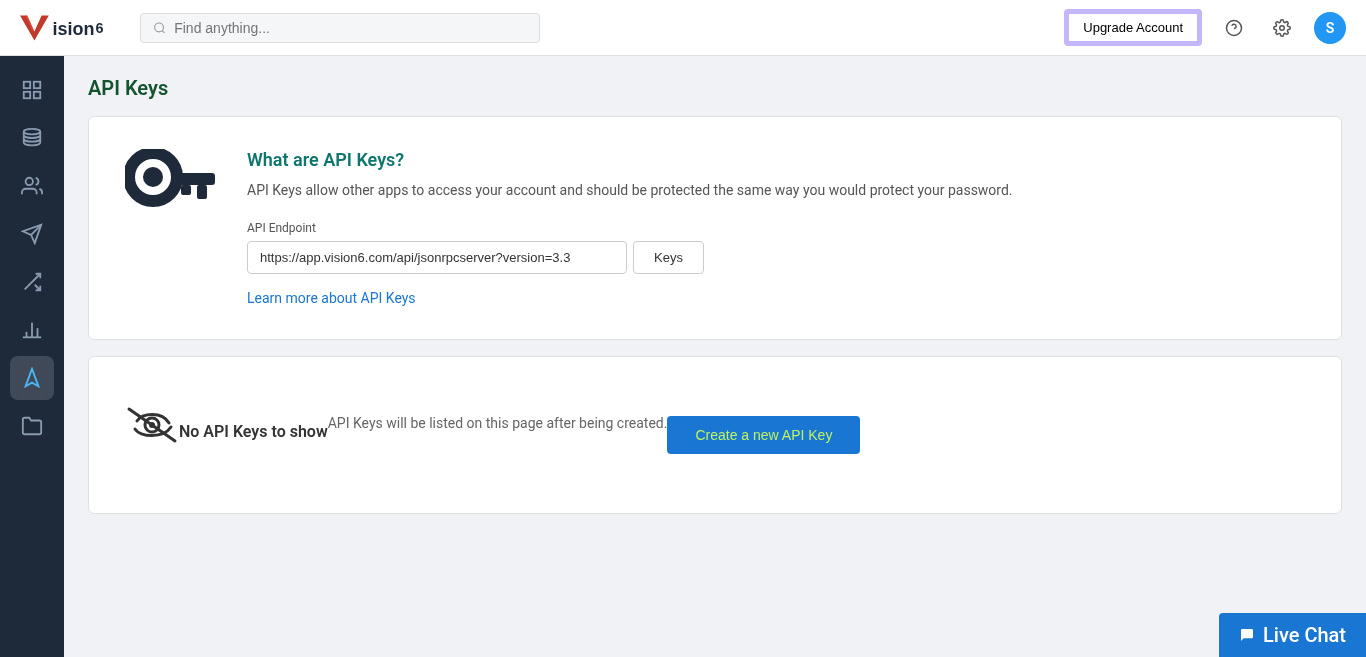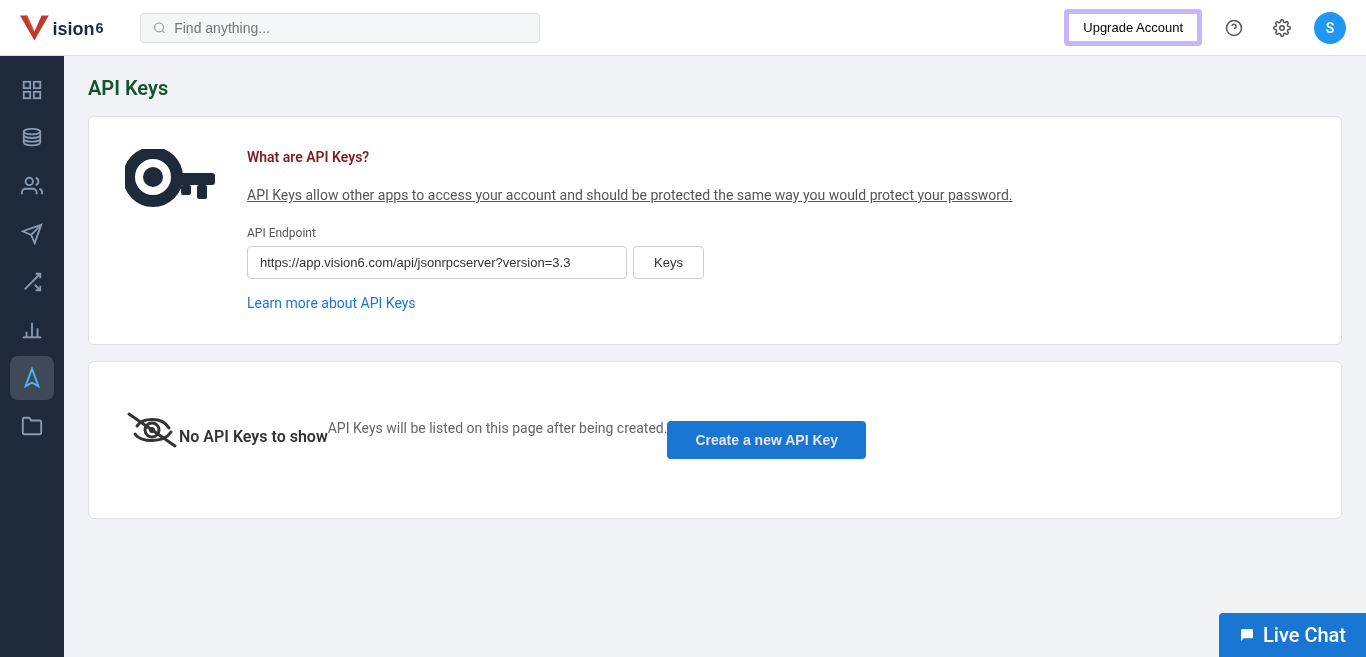--- a/index.html
+++ b/index.html
@@ -56,43 +56,43 @@
 
     
     .card {
       background: #fff; border: 1px solid #e0e0e0; border-radius: 6px;
       padding: 32px 36px; margin-bottom: 16px;
     }
 
     
     .api-info { display: flex; align-items: flex-start; gap: 32px; }
     .key-icon { flex-shrink: 0; }
-    .api-info-title { font-size: 14px; font-weight: 600; color: #7f1d1d; margin-bottom: 20px; }
-    .api-info-desc { font-size: 14px; color: #555; margin-bottom: 20px; line-height: 1.5; text-decoration: underline; }
+    .api-info-title { font-size: 18px; font-weight: 600; color: #0f766e; margin-bottom: 10px; }
+    .api-info-desc { font-size: 14px; color: #555; margin-bottom: 20px; line-height: 1.5; }
     .api-endpoint-label { font-size: 12px; color: #555; margin-bottom: 6px; }
     .api-endpoint-row { display: flex; align-items: center; gap: 6px; margin-bottom: 14px; }
     .api-endpoint-input {
       border: 1px solid #ccc; border-radius: 4px; padding: 8px 12px;
       font-size: 13px; color: #333; width: 380px; background: #fff;
     }
     .copy-btn {
       border: 1px solid #ccc; background: #fff; border-radius: 4px;
       padding: 8px 20px; font-size: 13px; cursor: pointer; color: #333;
       white-space: nowrap;
     }
     .learn-link { color: #1976D2; font-size: 14px; text-decoration: none; cursor: pointer; }
 
     
     .no-keys-card { display: flex; flex-direction: row; align-items: center; padding: 48px 36px; }
     .eye-slash-icon { margin-bottom: 16px; color: #333; }
     .no-keys-title { font-size: 16px; font-weight: 600; color: #333; margin-bottom: 8px; }
     .no-keys-desc { font-size: 14px; color: #666; margin-bottom: 24px; }
     .create-btn {
-      background: #1976D2; color: #e5e5e5; border: none; border-radius: 4px;
-      padding: 11px 28px; font-size: 14px; cursor: pointer; font-weight: 700;
+      background: #1976D2; color: #bef264; border: none; border-radius: 4px;
+      padding: 11px 28px; font-size: 14px; cursor: pointer; font-weight: 400;
     }
 
     
     .live-chat {
       position: fixed; bottom: 0; right: 0; background: #1976D2;
       color: #fff; display: flex; align-items: center; gap: 8px;
       padding: 10px 20px; cursor: pointer; border-radius: 4px 0 0 0;
     }
     .live-chat-text { font-size: 20px; font-weight: 500; }
 

